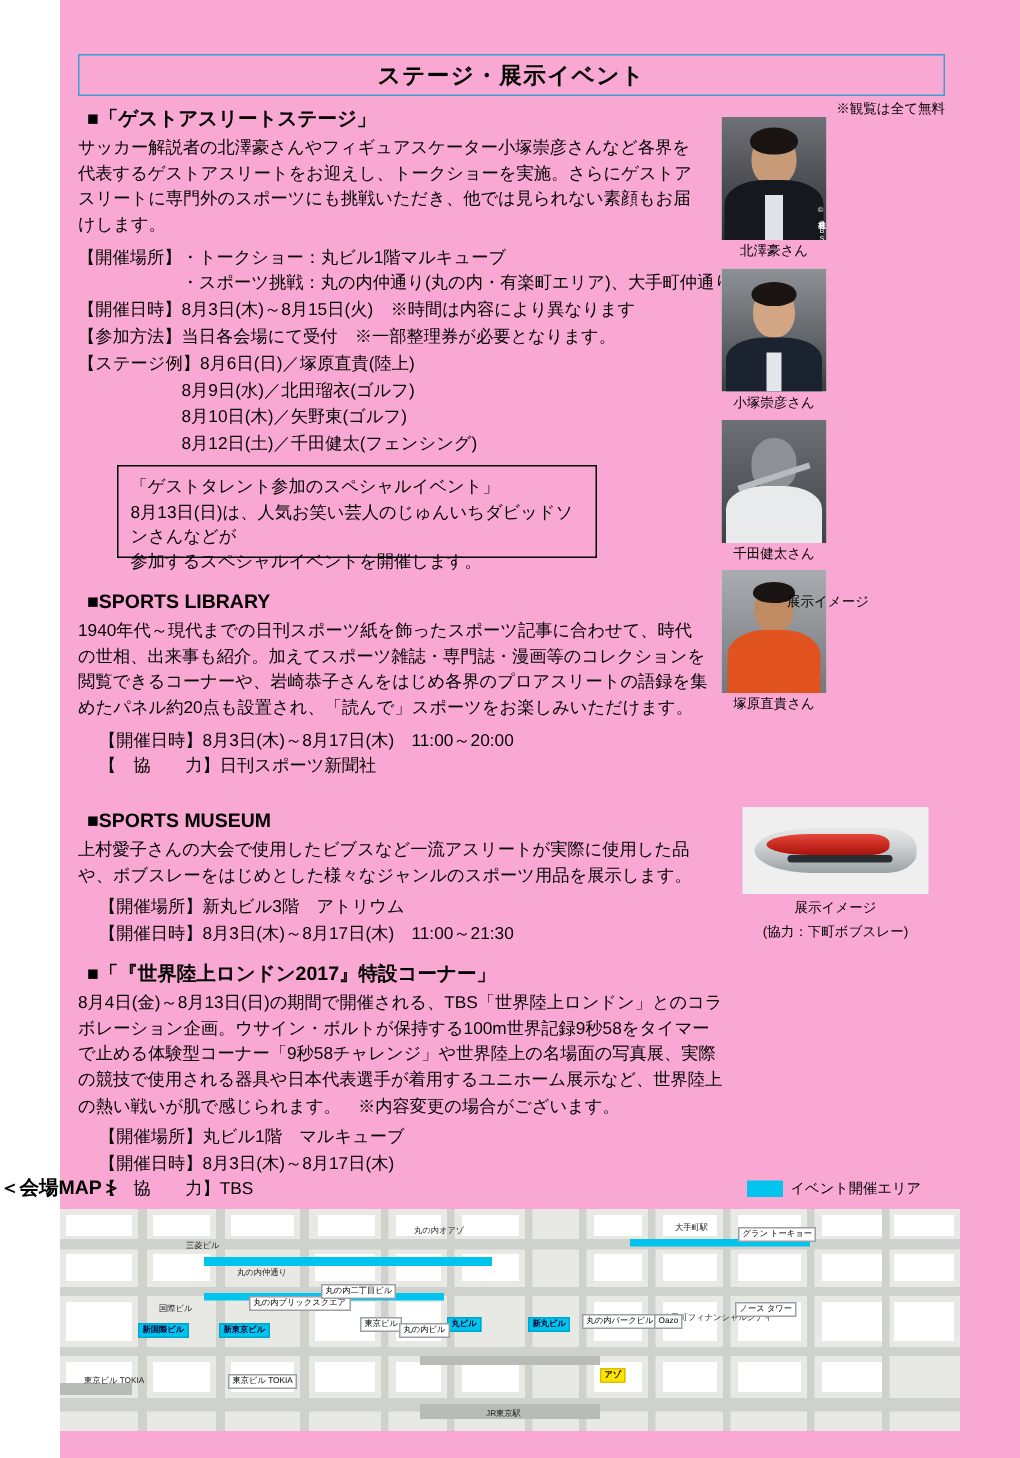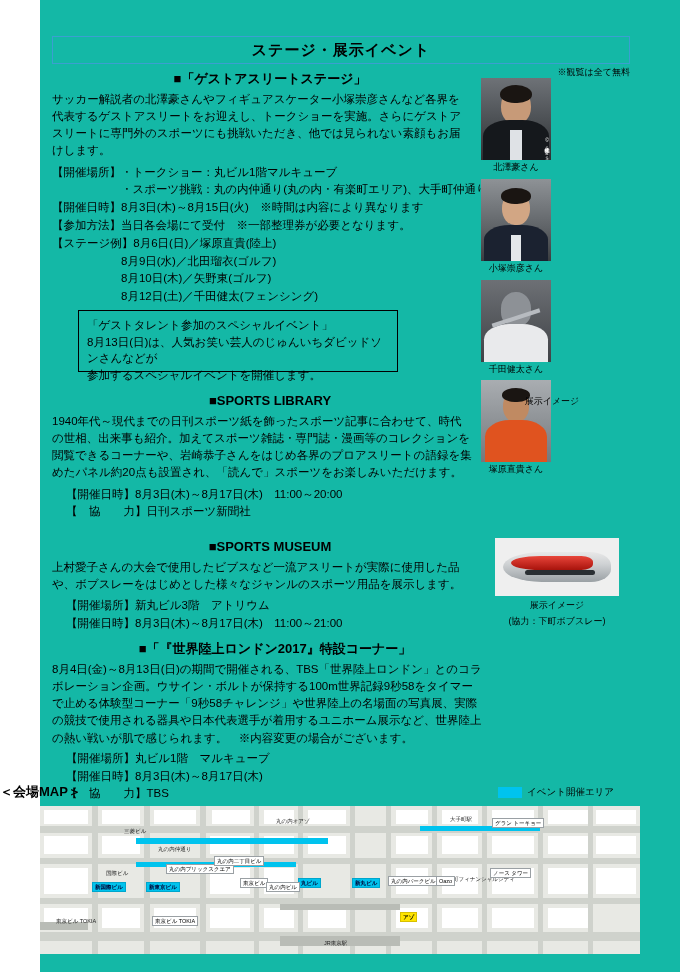--- a/index.html
+++ b/index.html
@@ -13,21 +13,21 @@
     position: relative;
     font-family: "Liberation Sans", sans-serif;
     color: #000;
     overflow: hidden;
   }
   .page {
     position: absolute;
     left: 0; top: 0;
     width: 680px;
     height: 972px;
-    background: #14b8a6;
+    background: #f9a8d4;
   }
   .sidebar-strip {
     position: absolute;
     left: 0; top: 0;
     width: 40px;
     height: 972px;
     background: #fff;
   }
   
   .title-box {
@@ -50,23 +50,22 @@
   .free-note {
     position: absolute;
     right: 50px;
     top: 66px;
     font-size: 9px;
   }
   
   .sec-head {
     font-size: 13px;
     font-weight: bold;
-    margin: 0 0 3px 16px;
+    margin: 0 0 3px 6px;
     line-height: 1.35;
-    text-align: center;
   }
   .body-text {
     font-size: 11.5px;
     line-height: 1.5;
     margin: 0;
   }
   .list-line {
     font-size: 11.5px;
     line-height: 1.55;
     margin: 0;
@@ -444,21 +443,21 @@
 
   <div class="mag-wrap">
     <div class="cap-small">展示イメージ</div>
   </div>
 
   <div id="museum-section">
     <div class="sec-head">■SPORTS  MUSEUM</div>
     <p class="body-text">上村愛子さんの大会で使用したビブスなど一流アスリートが実際に使用した品や、ボブスレーをはじめとした様々なジャンルのスポーツ用品を展示します。</p>
     <div style="height:4px"></div>
     <div class="list-line indent-1">【開催場所】新丸ビル3階　アトリウム</div>
-    <div class="list-line indent-1">【開催日時】8月3日(木)～8月17日(木)　11:00～21:00</div>
+    <div class="list-line indent-1">【開催日時】8月3日(木)～8月17日(木)　11:00～21:30</div>
   </div>
 
   <div class="bob-wrap">
     <div class="bob">
       <div class="shell"></div>
       <div class="red"></div>
       <div class="stripe"></div>
     </div>
     <div class="cap-small">展示イメージ</div>
     <div class="cap-small">(協力：下町ボブスレー)</div>

